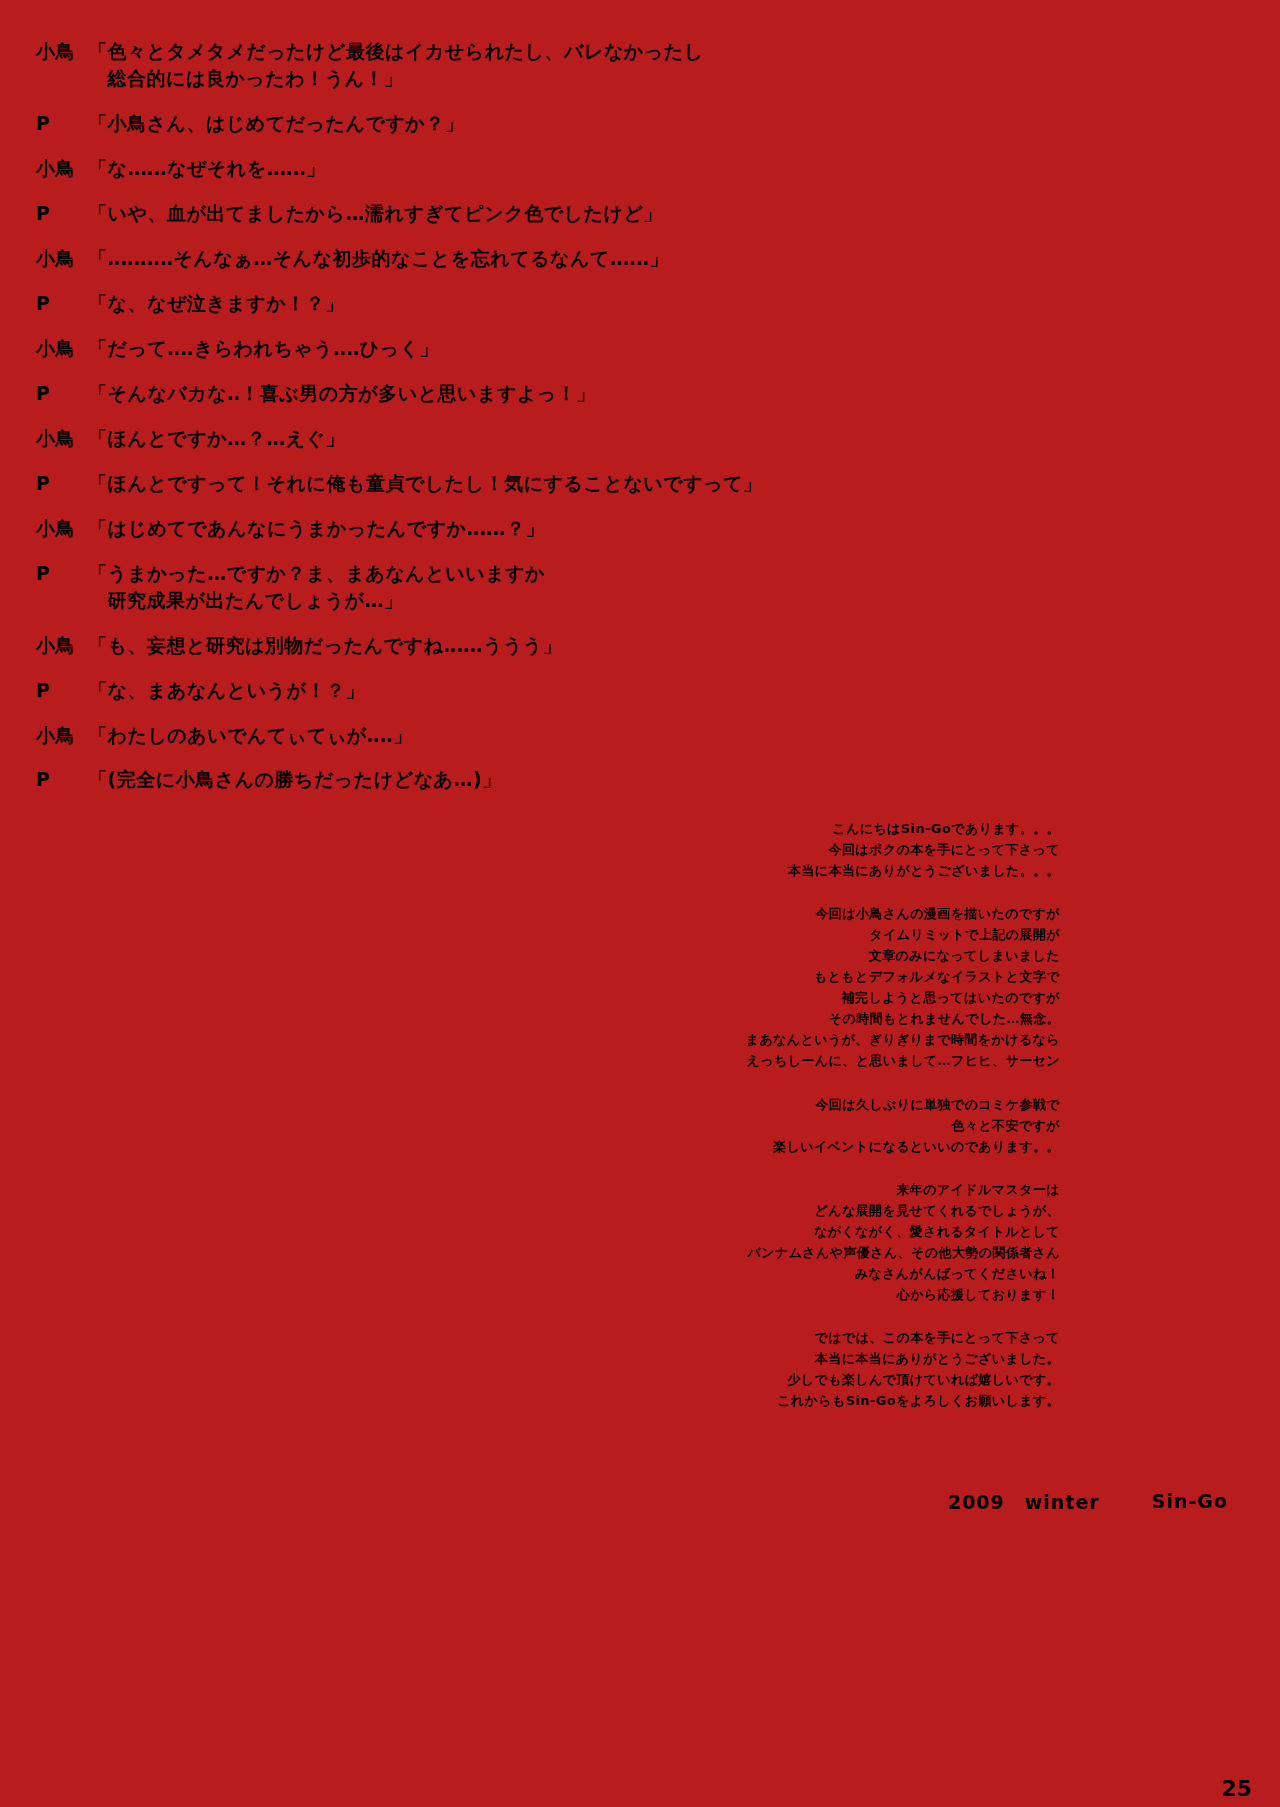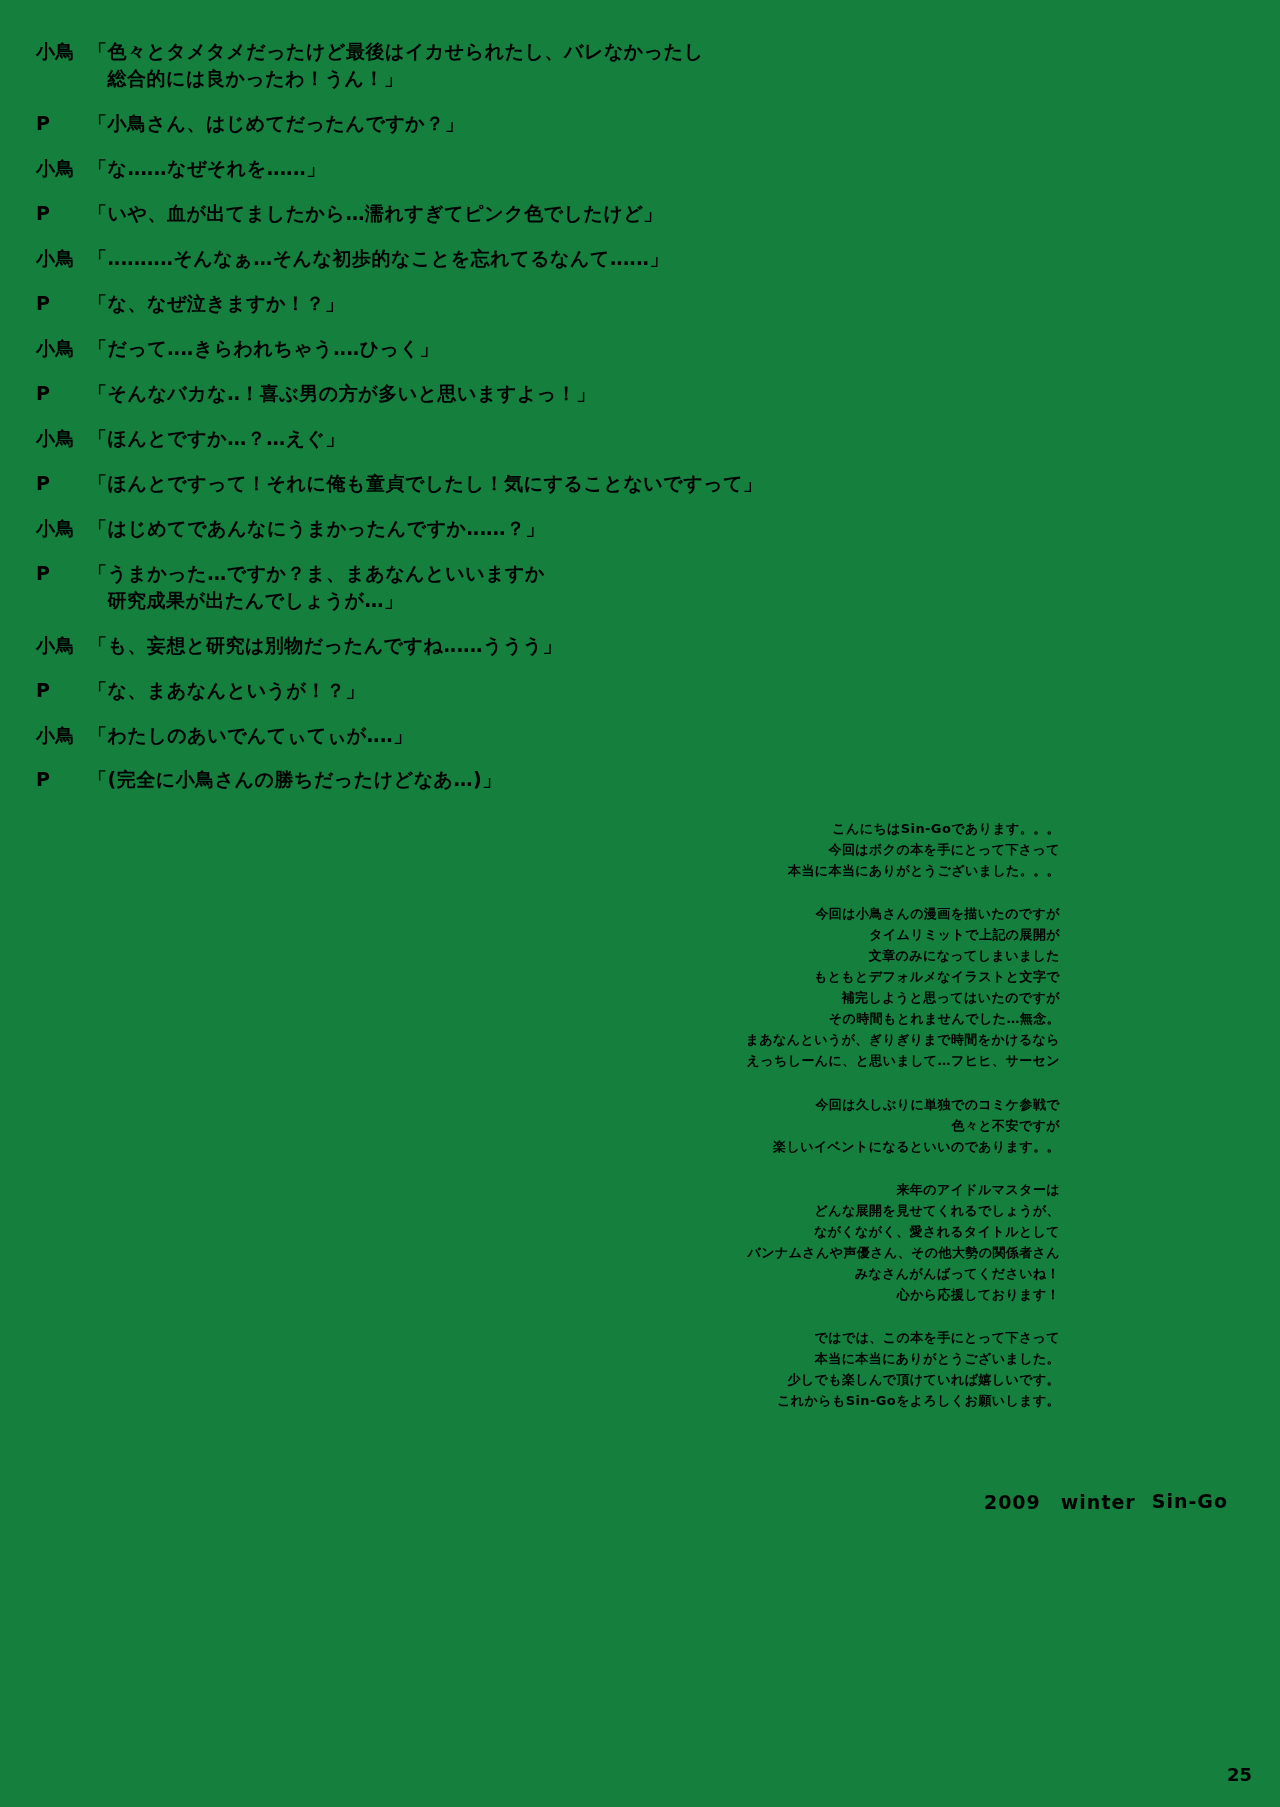--- a/index.html
+++ b/index.html
@@ -4,21 +4,21 @@
 <style>
   html, body {
     margin: 0;
     padding: 0;
     background: #ffffff;
   }
   .page {
     position: relative;
     width: 1280px;
     height: 1807px;
-    background: #15803d;
+    background: #b91c1c;
     font-family: "DejaVu Sans", sans-serif;
     color: #000000;
     overflow: hidden;
   }
 
   
   .dialogue {
     position: absolute;
     left: 36px;
     top: 38px;
@@ -63,30 +63,30 @@
 
   
   .signature {
     position: absolute;
     right: 52px;
     top: 1490px;
     font-weight: bold;
     font-size: 19px;
     letter-spacing: 1px;
     display: flex;
-    gap: 16px;
+    gap: 52px;
   }
 
   
   .page-number {
     position: absolute;
     right: 28px;
-    bottom: 22px;
-    font-weight: bold;
-    font-size: 18px;
+    bottom: 6px;
+    font-weight: bold;
+    font-size: 22px;
   }
 </style>
 </head>
 <body>
 
 <div class="page">
 
   <div class="dialogue">
 
     <div class="line">

